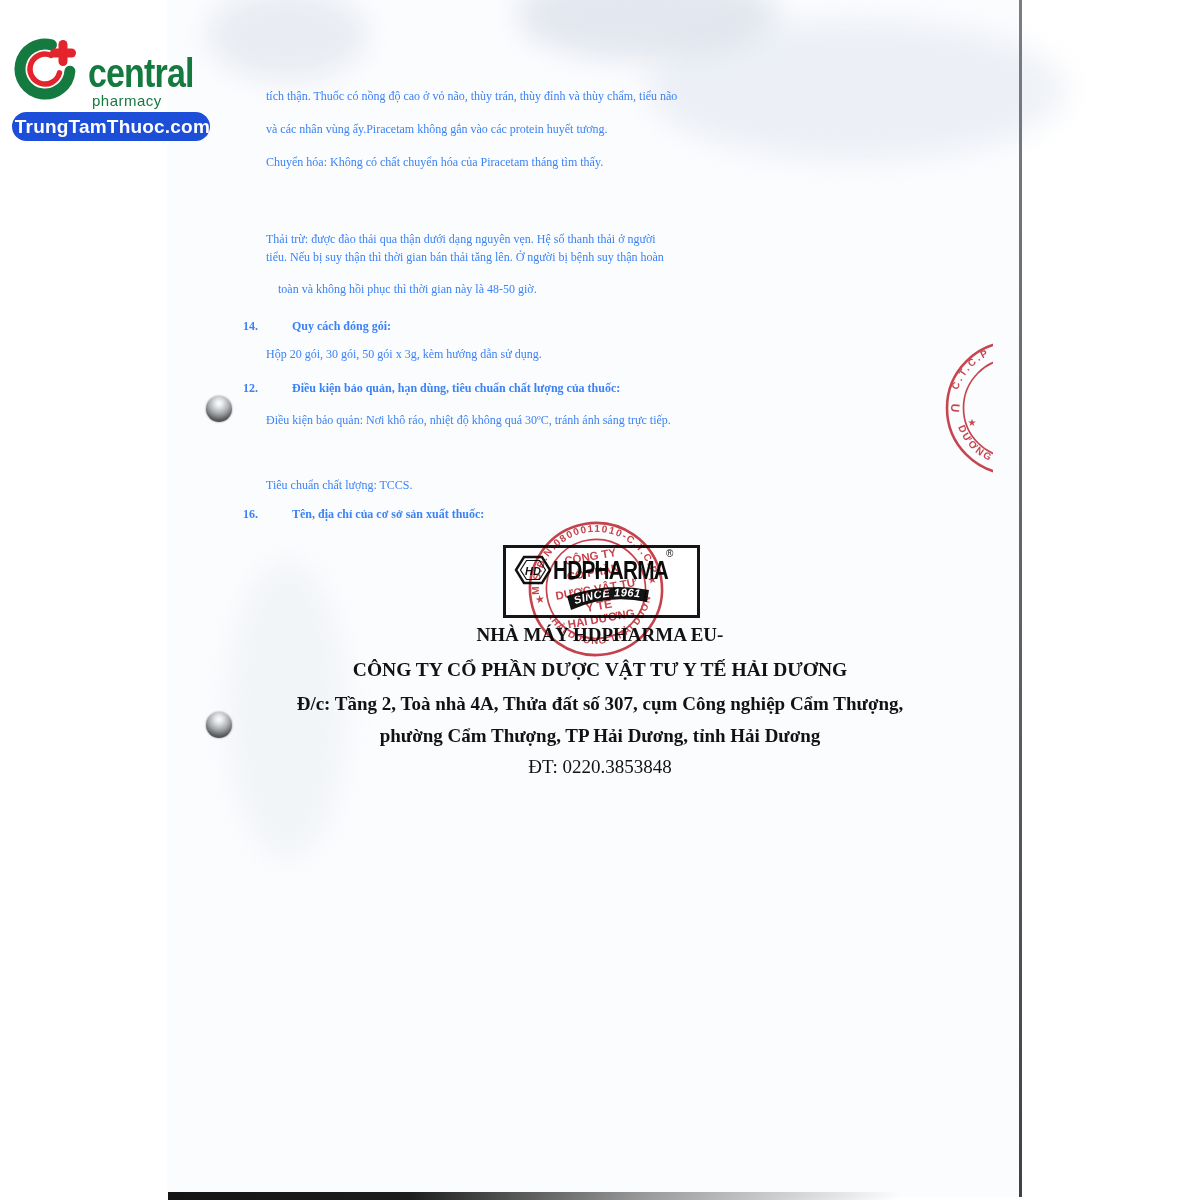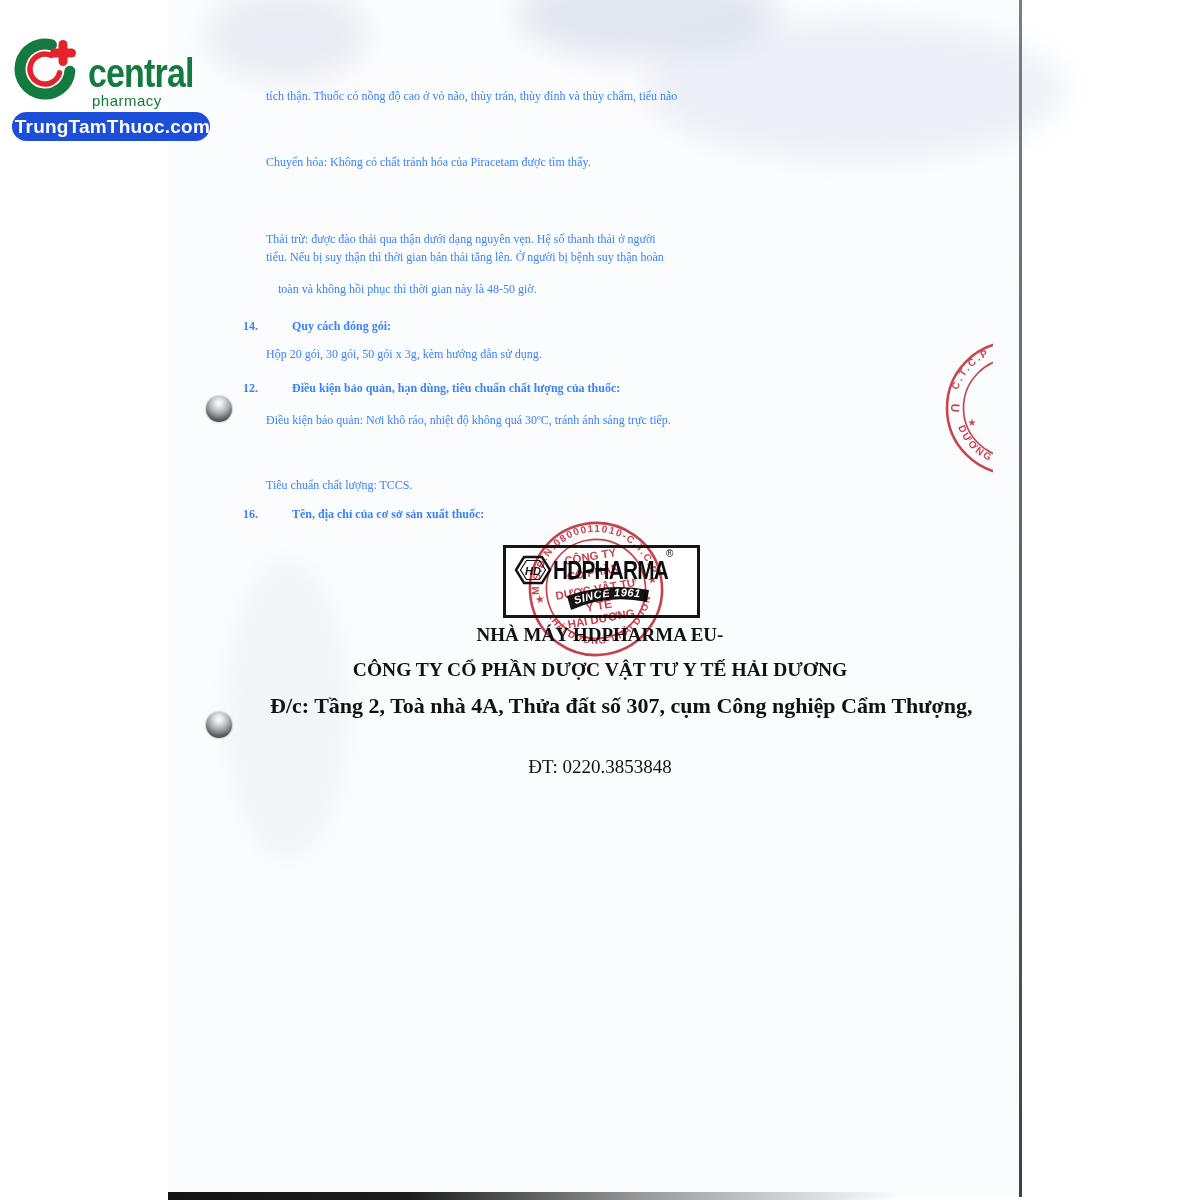--- a/index.html
+++ b/index.html
@@ -51,21 +51,22 @@
     <div class="blob b3"></div>
     <div class="blob b4"></div>
   </div>
   <div class="edge-line"></div>
   <div class="bottom-strip"></div>
 
   <div class="hole" style="left:206px;top:396px;"></div>
   <div class="hole" style="left:206px;top:712px;"></div>
 
   <div class="line" style="left:266px;top:84px;"><span class="it"></span><span>tích thận. Thuốc có nồng độ cao ở vỏ não, thùy trán, thùy đỉnh và thùy chẩm, tiểu não</span></div>
-  <div class="line" style="left:266px;top:150px;"><span class="it">Chuyển hóa:</span><span> Không có chất tránh hóa của Piracetam được tìm thấy.</span></div>
+  <div class="line" style="left:266px;top:117px;"><span class="it"></span><span>và các nhân vùng ấy.Piracetam không gắn vào các protein huyết tương.</span></div>
+  <div class="line" style="left:266px;top:150px;"><span class="it">Chuyển hóa:</span><span> Không có chất chuyển hóa của Piracetam tháng tìm thấy.</span></div>
   <div class="line" style="left:266px;top:183px;margin-top:44px;"><span class="it">Thải trừ:</span><span> được đào thải qua thận dưới dạng nguyên vẹn. Hệ số thanh thải ở người</span></div>
   <div class="line" style="left:266px;top:245px;"><span>tiểu. Nếu bị suy thận thì thời gian bán thải tăng lên. Ở người bị bệnh suy thận hoàn</span></div>
   <div class="line" style="left:278px;top:277px;text-align:right;"><span>toàn và không hồi phục thì thời gian này là 48-50 giờ.</span></div>
 
   <div class="line" style="left:243px;top:314px;">
     <span class="secnum">14.</span><span class="sectitle">Quy cách đóng gói:</span>
   </div>
   <div class="line" style="left:266px;top:342px;">Hộp 20 gói, 30 gói, 50 gói x 3g, kèm hướng dẫn sử dụng.</div>
 
   <div class="line" style="left:243px;top:376px;">
@@ -90,21 +91,22 @@
       <path d="M6,17 Q46,3 88,11 L86,23 Q46,15 10,31 Z" fill="#141414"></path>
       <path id="bannerPath" d="M10,27 Q46,13 84,19" fill="none"></path>
       <text font-family="Liberation Sans, sans-serif" font-size="11" font-weight="700" font-style="italic" fill="#ffffff" letter-spacing="0.5">
         <textPath href="#bannerPath" startOffset="50%" text-anchor="middle">SINCE 1961</textPath>
       </text>
     </svg>
   </div>
 
   <div class="cline bold" style="top:624px;font-size:19px;">NHÀ MÁY HDPHARMA EU-</div>
   <div class="cline bold" style="top:659px;font-size:19.5px;">CÔNG TY CỔ PHẦN DƯỢC VẬT TƯ Y TẾ HẢI DƯƠNG</div>
-  <div class="cline bold it" style="top:693px;font-size:22px;">Đ/c: Tầng 2, Toà nhà 4A, Thửa đất số 307, cụm Công nghiệp Cẩm Thượng,</div>
+  <div class="cline bold it" style="top:693px;font-size:19px;">Đ/c: Tầng 2, Toà nhà 4A, Thửa đất số 307, cụm Công nghiệp Cẩm Thượng,</div>
+  <div class="cline bold it" style="top:725px;font-size:19px;">phường Cẩm Thượng, TP Hải Dương, tỉnh Hải Dương</div>
   <div class="cline" style="top:756px;font-size:19px;">ĐT: 0220.3853848</div>
 
   <svg class="stamp" width="160" height="160" viewBox="0 0 160 160" style="position:absolute;left:516px;top:509px;opacity:.92;">
     <g transform="rotate(-10 80 80)" fill="#c3323c" font-family="Liberation Sans, sans-serif">
       <circle cx="80" cy="80" r="66" fill="none" stroke="#c3323c" stroke-width="2.6"></circle>
       <circle cx="80" cy="80" r="49.5" fill="none" stroke="#c3323c" stroke-width="1.7"></circle>
       <path id="sealTop" d="M23.9,89.9 A57,57 0 1 1 136.1,89.9" fill="none"></path>
       <text font-size="10" font-weight="700" letter-spacing="1.4">
         <textPath href="#sealTop" startOffset="50%" text-anchor="middle">M.S.Đ.N:0800011010-C.T.C.P</textPath>
       </text>

